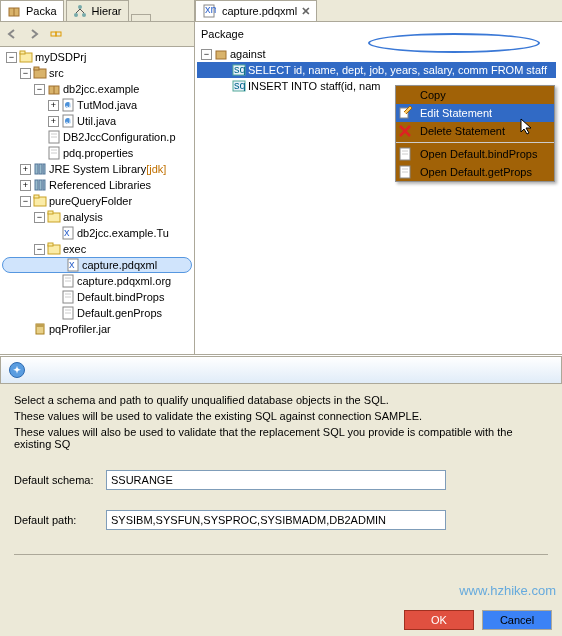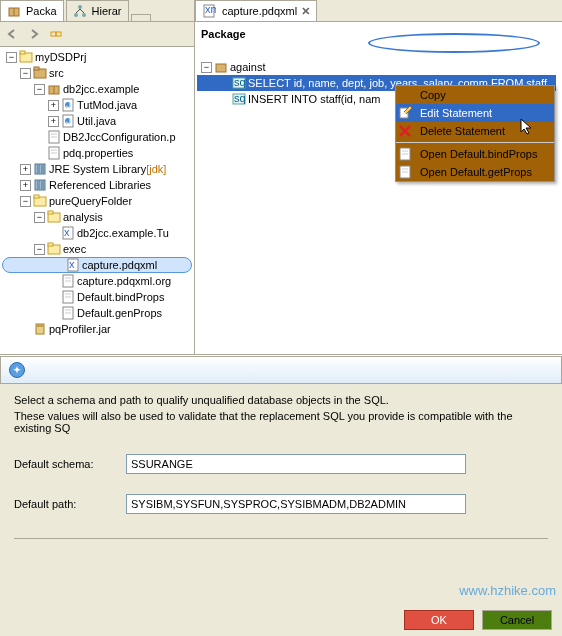--- a/index.html
+++ b/index.html
@@ -19,43 +19,43 @@
 .expander { width: 11px; height: 11px; border: 1px solid #919191; display: flex; align-items: center; justify-content: center; font-size: 9px; line-height: 1; margin-right: 2px; background: #fff; flex-shrink: 0; }
 .spacer { display: inline-block; flex-shrink: 0; }
 .tree-icon { width: 14px; height: 14px; margin-right: 2px; flex-shrink: 0; }
 .decor { color: #c07000; }
 
 .right-pane { flex: 1; background: #fff; display: flex; flex-direction: column; }
 .editor-tabs { display: flex; background: #ece9d8; height: 22px; align-items: flex-end; border-bottom: 1px solid #aca899; }
 .editor-tab { padding: 3px 6px; border: 1px solid #aca899; border-bottom: none; background: #fff; display: flex; align-items: center; gap: 4px; }
 .close-x { color: #666; font-weight: bold; }
 .editor-body { flex: 1; padding: 6px; position: relative; }
-.pkg-header { font-weight: bold; margin-bottom: 19px; }
+.pkg-header { font-weight: normal; margin-bottom: 6px; }
 .sql-tree { }
 .sql-row { display: flex; align-items: center; height: 16px; white-space: nowrap; }
 .sql-row.sel { background: #316ac5; color: #fff; padding: 0 4px; margin-left: -4px; }
 .highlight-ellipse { position: absolute; border: 2px solid #3a78d6; border-radius: 50%; pointer-events: none; }
 
 .context-menu { position: absolute; top: 85px; left: 395px; width: 160px; background: #a16207; border: 1px solid #919191; box-shadow: 2px 2px 3px rgba(0,0,0,0.3); z-index: 10; }
 .menu-item { padding: 3px 6px 3px 24px; position: relative; display: flex; align-items: center; }
 .menu-item.hover { background: #316ac5; color: #fff; }
 .menu-sep { border-top: 1px solid #ccc; margin: 2px 0; }
 .menu-icon { position: absolute; left: 3px; width: 14px; height: 14px; display:flex; align-items:center; justify-content:center; }
 .cursor { position: absolute; top: 118px; left: 520px; font-size: 16px; z-index: 20; pointer-events: none; }
 
 .dialog { position: absolute; left: 0; top: 355px; width: 562px; height: 281px; background: #ece9d8; border-top: 1px solid #fff; }
 .dialog-title { background: linear-gradient(#fff,#e0ecf8); border: 1px solid #aca899; padding: 5px 8px; display: flex; align-items: center; gap: 6px; font-weight: bold; }
 .title-icon { width: 16px; height: 16px; border-radius: 50%; background: #5a9de0; border: 1px solid #2d6ab0; display:flex; align-items:center; justify-content:center; color:#fff; font-size:9px; }
 .dialog-body { padding: 10px 14px; }
 .desc { margin-bottom: 4px; }
 .form-row { display: flex; align-items: center; margin-top: 20px; }
-.form-label { width: 112px; }
+.form-label { width: 92px; }
 .form-input { flex: 1; max-width: 340px; border: 1px solid #7f9db9; padding: 2px 4px; background: #fff; height: 20px; }
 .dialog-buttons { position: absolute; bottom: 6px; right: 10px; display: flex; gap: 8px; }
-.btn { min-width: 70px; padding: 3px 10px; border: 1px solid #aca899; background: #4d7c0f; text-align: center; }
+.btn { min-width: 70px; padding: 3px 10px; border: 1px solid #aca899; background: #3b82f6; text-align: center; }
 .btn.primary { background: #e05040; border-color: #a03020; color: #fff; }
 .divider { border-top: 1px solid #aca899; margin-top: 24px; }
 
 .watermark { position: absolute; bottom: 38px; right: 6px; color: #66aadd; font-size: 13px; font-family: Arial; z-index: 5; }
 
 svg { display: block; }
 </style>
 </head>
 <body>
 
@@ -368,20 +368,21 @@
       <path d="M1 1 L1 14 L4 11 L7 16 L9 15 L6 10 L11 10 Z" fill="#fff" stroke="#000"></path>
     </svg>
 </div>
 
 <div class="dialog">
   <div class="dialog-title">
     <div class="title-icon">✦</div>
   </div>
   <div class="dialog-body">
     <div class="desc">Select a schema and path to qualify unqualified database objects in the SQL.</div>
+    <div class="desc">These values will be used to validate the existing SQL against connection SAMPLE.</div>
     <div class="desc">These values will also be used to validate that the replacement SQL you provide is compatible with the existing SQ</div>
     <div class="form-row">
       <div class="form-label">Default schema:</div>
       <input class="form-input" value="SSURANGE" style="">
     </div>
     <div class="form-row">
       <div class="form-label">Default path:</div>
       <input class="form-input" value="SYSIBM,SYSFUN,SYSPROC,SYSIBMADM,DB2ADMIN" style="">
     </div>
     <div class="divider"></div>

